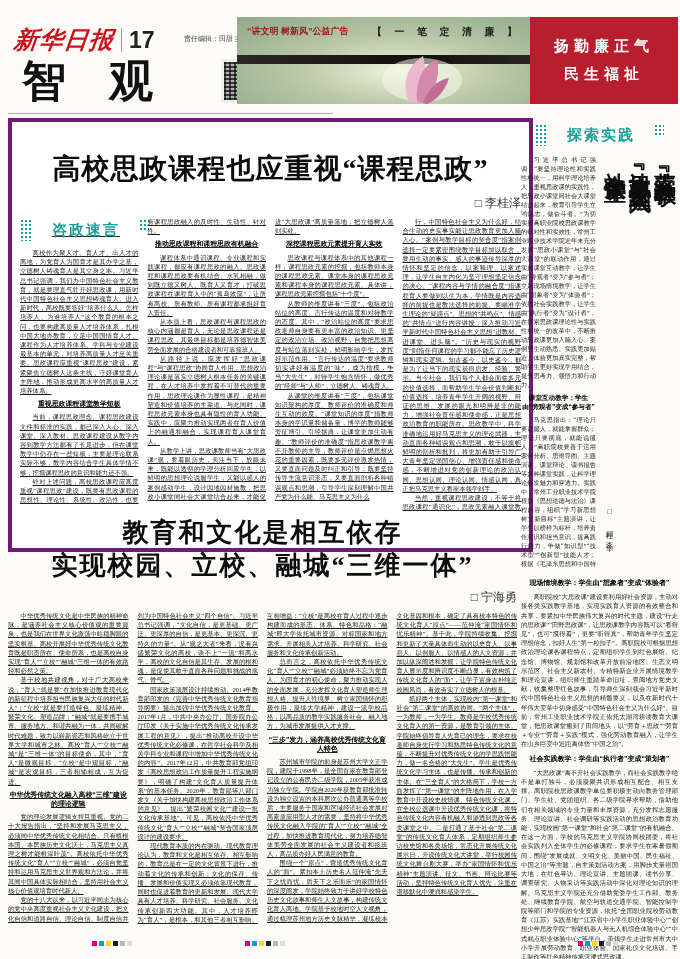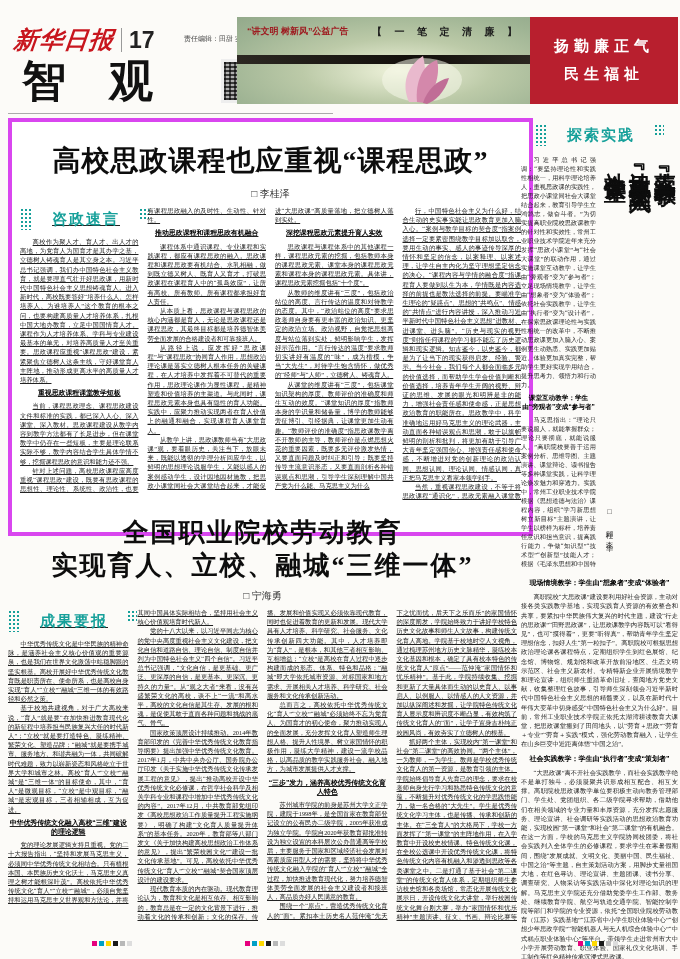--- a/index.html
+++ b/index.html
@@ -31,24 +31,24 @@
      align-items:center;gap:9px;}
   .slogan{color:#fff;font-size:15px;font-weight:700;letter-spacing:5px;font-family:"Liberation Sans",sans-serif;}
   
   .badge{display:flex;align-items:center;gap:19px;color:#16a09a;margin:2px 0 7px 0;}
   .badge .dots{width:13px;height:22px;flex:0 0 auto;
      background-image:radial-gradient(circle,#16a09a 1px,transparent 1.3px);background-size:4px 4px;}
   .badge .dots.small{width:10px;height:13px;align-self:flex-start;}
   .badge .label{font-weight:700;font-size:15px;letter-spacing:2px;white-space:nowrap;
      font-family:"Liberation Sans",sans-serif;}
   
-  .lead{position:absolute;left:8px;top:118px;width:501px;height:386px;border:4px solid #d946ef;background:#fff;
-        padding:12px 8px;box-sizing:content-box;}
+  .lead{position:absolute;left:8px;top:118px;width:501px;height:386px;border:4px solid #701a75;background:#fff;
+        padding:20px 8px;box-sizing:content-box;}
   .lead-headline{margin-top:8px;text-align:center;font-size:28px;font-weight:900;letter-spacing:1px;color:#0d0d0d;}
-  .byline{text-align:center;font-size:10px;color:#333;margin:7px 0 5px 0;}
+  .byline{text-align:right;font-size:12px;color:#333;margin:7px 0 5px 0;}
   .flow{column-count:4;column-gap:9px;column-fill:auto;height:302px;overflow:hidden;
         font-size:6.3px;line-height:9.2px;text-align:justify;word-break:break-all;color:#222;text-decoration:underline;}
   .fp{margin:0;text-indent:2em;}
   .fh{font-weight:700;font-size:6.9px;text-align:center;margin:4px 0;font-family:"Liberation Sans",sans-serif;color:#000;}
   
   .culture{position:absolute;left:8px;top:516px;width:509px;height:432px;}
   .c-head{ text-align:center;font-size:26px;font-weight:900;letter-spacing:2px;line-height:33px;color:#0d0d0d;}
   .culture .flow{height:314px;}
   
   .explore{position:absolute;left:521px;top:122px;width:157px;height:828px;}
@@ -157,29 +157,24 @@
     </div>
     <div class="ex-bottom">
         <div class="fh">现场情境教学：学生由“想象者”变成“体验者”</div>
         <p class="fp">高职院校“大思政课”建设要利用好社会资源，主动对接各类实践教学基地，实现实践育人资源的有效整合和共享，要紧扣中华民族伟大复兴的时代主题，建设“行走的思政课”“田野思政课”，让思政课教学内容既可以“看得见”，也可“摸得着”，更要“听得真”，帮助青年学生坚定理想信念，扣好人生“第一粒扣子”。高职院校可根据思想政治理论课各课程特点，定期组织学生到红色展馆、纪念馆、博物馆、规划馆和改革开放前沿地区、生态文明示范区、社会主义新农村、专精特新企业开展情境教学和理论宣讲，组织师生重踏革命旧址，查阅地方党史文献，收集整理红色故事，引导师生深刻领会习近平新时代中国特色社会主义思想的精髓要义，以及在新时代十年伟大变革中切身感受“中国特色社会主义为什么好”。目前，常州工业职业技术学院正依托太湖湾耕读教育大课堂，把思政课堂搬到了田间地头，以“劳育＋思政”“劳育＋专业”“劳育＋实践”模式，强化劳动教育融入，让学生在山乡巨变中近距离体悟“中国之治”。</p>
         <div class="fh">社会实践教学：学生由“执行者”变成“策划者”</div>
         <p class="fp">“大思政课”离不开社会实践教学，而社会实践教学绝不是单打独斗，必须凝聚共识形成相互配合、相互支撑。高职院校思政课教学单位要积极主动向教务管理部门、学生处、党团组织、各二级学院寻求帮助，借助他们在相关领域的专业力量和丰厚资源，充分发挥志愿服务、理论宣讲、社会调研等实践活动的思想政治教育功能，实现校园“第一课堂”和社会“第二课堂”的有机融合。在这一方面，学校的马克思主义学院协同校团委，将社会实践列入全体学生的必修课程，要求学生在寒暑假期间，围绕“发展成就、文明文化、美丽中国、民生福祉、中国之治”等主题，自主策划活动方案，用脚步丈量祖国大地，在红色寻访、理论宣讲、主题团课、读书分享、调查研究、人物采访等实践活动中深化对理论知识的理解。马克思主义学院还充分借助党委学生工作部、教务处、继续教育学院、航空与轨道交通学院、智能控制学院等部门和学院的专业资源，依托“全国职业院校劳动教育（江苏）实践基地”“江苏省中小学生职业体验中心”“创想少年思政学院”“智能机器人与无人机综合体验中心”“中式糕点职业体验中心”等平台，带领学生走进常州市大中小学开展劳动教育、职业体验、国家礼仪文化培训、手工制作等红色精神传承沉浸式思政课。</p>
       </div>
   </div>
 
   <div class="culture">
-    <div class="c-head">全国职业院校劳动教育</div>
-    <div class="c-head">实现育人、立校、融城“三维一体”</div>
+    <div class="c-head">教育和文化是相互依存</div>
+    <div class="c-head">实现校园、立校、融城“三维一体”</div>
     <div class="byline">□ 宁海勇</div>
     <div class="flow">
-      <div class="badge">
-        <span class="dots"></span>
-        <span class="label">成果要报</span>
-        <span class="dots small"></span>
-      </div>
     <p class="fp">中华优秀传统文化是中华民族的精神命脉，是涵养社会主义核心价值观的重要源泉，也是我们在世界文化激荡中站稳脚跟的坚实根基。高校开展好中华优秀传统文化教育既是职责所在、使命所系，也是高校自身实现“育人”“立校”“融城”三维一体的有效路径和必然之策。</p>
         <p class="fp">基于校地共建视角，对于广大高校来说，“育人”就是要“在加快推进教育现代化的新征程中培养担当民族复兴大任的时代新人”；“立校”就是要打造特色、凝练精神、繁荣文化、塑造品牌；“融城”就是要携手城市、服务地方、和谐共融为一体，共同破解时代难题，致力以崭新姿态和风格屹立于世界大学和城市之林。高校“育人”“立校”“融城”是“三维一体”的目标使命，其中，“育人”是微观目标，“立校”是中观目标，“融城”是宏观目标，三者相辅相成，互为促进。</p>
         <div class="fh">中华优秀传统文化融入高校“三维”建设的理论逻辑</div>
         <p class="fp">党的理论发展逻辑支持且重视。党的二十大报告指出，“坚持和发展马克思主义，必须同中华优秀传统文化相结合。只有植根本国、本民族历史文化沃土，马克思主义真理之树才能根深叶茂”。高校依托中华优秀传统文化“育人”“立校”“融城”，必须自觉坚持和运用马克思主义世界观和方法论，并将其同中国具体实际相结合，坚持用社会主义核心价值观培育时代新人。</p>
         <p class="fp">党的十八大以来，以习近平同志为核心的党中央高度重视社会主义文化建设，把文化自信和道路自信、理论自信、制度自信并列为中国特色社会主义“四个自信”。习近平总书记强调，“文化自信，是更基础、更广泛、更深厚的自信，是更基本、更深沉、更持久的力量”。从“观之大者”来看，没有兴盛繁荣文化的高校，谈不上“一流”和高水平，高校的文化自信是其生存、发展的根和魂，是促使其敢于直面各种问题和挑战的底气、骨气。</p>
         <p class="fp">国家政策顶层设计持续推动。2014年教育部印发的《完善中华优秀传统文化教育指导纲要》提出加强中华优秀传统文化教育。2017年1月，中共中央办公厅、国务院办公厅印发《关于实施中华优秀传统文化传承发展工程的意见》，提出“推动高校开设中华优秀传统文化必修课，在哲学社会科学及相关学科专业和课程中增加中华优秀传统文化的内容”。2017年12月，中共教育部党组印发《高校思想政治工作质量提升工程实施纲要》，明确了构建“文化育人质量提升体系”的基本任务。2020年，教育部等八部门发文《关于加快构建高校思想政治工作体系的意见》，提出“繁荣校园文化”“建设一批文化传承基地”。可见，高校依托中华优秀传统文化“育人”“立校”“融城”契合国家顶层设计的建设要求。</p>
         <p class="fp">现代教育本质的内在驱动。现代教育理论认为，教育和文化是相互依存、相互影响的，教育总是在一定的文化背景下进行，推动着文化的传承和创新；文化的保存、传播、发展和价值实现又必须依靠现代教育，同时也促进着教育的更新和发展。现代大学具有人才培养、科学研究、社会服务、文化传承创新四大功能。其中，人才培养即为“育人”，是根本，和其他三者相互影响、互相增益；“立校”是高校在育人过程中逐步构建而成的形态、体系、特色和品格；“融城”即大学依托城市资源、对标国家和地方需求、开展相关人才培养、科学研究、社会服务和文化传承创新活动。</p>
         <p class="fp">总而言之，高校依托中华优秀传统文化“育人”“立校”“融城”必须始终不忘为党育人、为国育才的初心使命，聚力推动实现人的全面发展，充分发挥文化育人塑造师生理想人格、提升人性境界、树立家国情怀的积极作用，凝练大学精神，建设一流学校品格，以高品质的教学实践服务社会、融入地方，为城市发展提供人才支撑。</p>
         <div class="fh">“三步”发力，涵养高校优秀传统文化育人特色</div>
         <p class="fp">苏州城市学院的前身是苏州大学文正学院，建院于1998年，是全国首家在教育部登记设立的公有民办二级学院，2005年获准成为独立学院。学院自2020年获教育部批准转设为独立设置的本科层次公办普通高等学校后，主要服务于国家和区域经济社会发展对高素质应用型人才的需要，坚持将中华优秀传统文化融入学院的“育人”“立校”“融城”全过程，加快推进教育现代化，努力培养德智体美劳全面发展的社会主义建设者和接班人，高品质办好人民满意的教育。</p>

